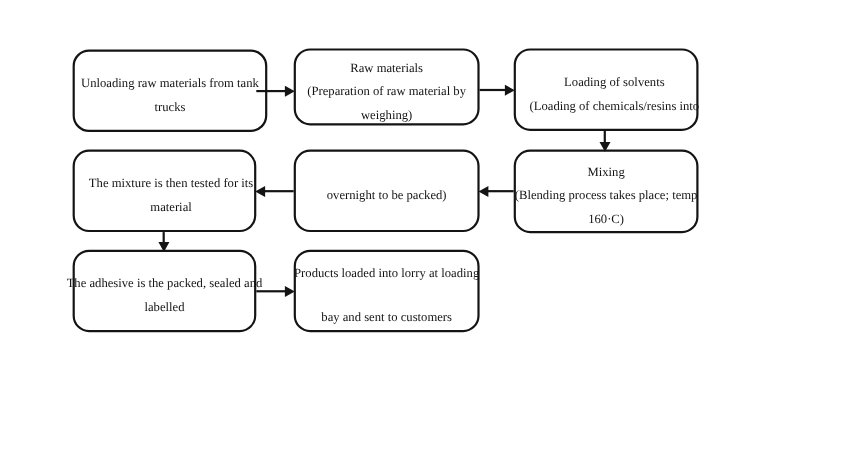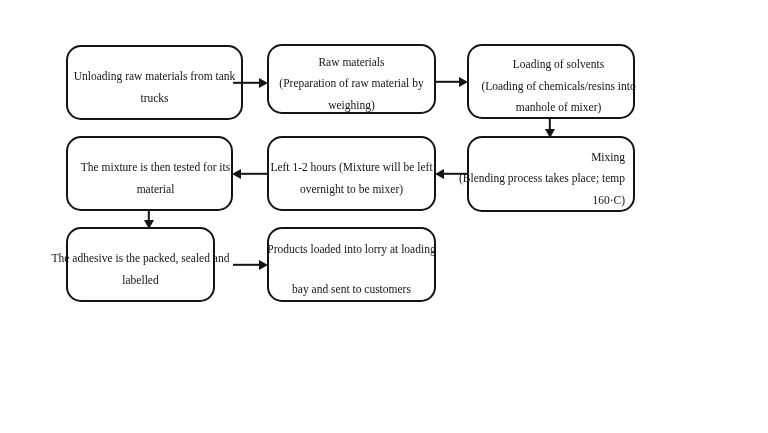--- a/index.html
+++ b/index.html
@@ -29,24 +29,24 @@
     font-size: 11.5px;
     line-height: 21.5px;
     padding: 10px 8px 0 8px;
   }
   .node .line { display: block; white-space: nowrap; }
 
   
   #n1 { left: 66px;  top: 45px;  width: 177px; height: 75px; }
   #n2 { left: 267px; top: 44px;  width: 169px; height: 70px; }
   #n3 { left: 467px; top: 44px;  width: 168px; height: 75px; padding-left: 23px; }
-  #n4 { left: 467px; top: 136px; width: 168px; height: 76px; align-items: flex-end; }
+  #n4 { left: 467px; top: 136px; width: 168px; height: 76px; }
   #n5 { left: 267px; top: 136px; width: 169px; height: 75px; }
   #n6 { left: 66px;  top: 136px; width: 167px; height: 75px; padding-left: 20px; }
-  #n7 { left: 66px;  top: 227px; width: 149px; height: 75px; }
+  #n7 { left: 66px;  top: 227px; width: 167px; height: 75px; }
   #n8 { left: 267px; top: 227px; width: 169px; height: 75px; justify-content: space-between; }
 
   
   .arrow { position: absolute; }
   .arrow .shaft { position: absolute; background: #141414; }
   .arrow-right .shaft, .arrow-left .shaft {
     top: 50%; height: 2.4px; transform: translateY(-50%);
   }
   .arrow-right .shaft { left: 0; right: 6px; }
   .arrow-left  .shaft { left: 6px; right: 0; }
@@ -93,32 +93,30 @@
 
   <div class="node" id="n2">
     <span class="line">Raw materials</span>
     <span class="line">(Preparation of raw material by</span>
     <span class="line">weighing)</span>
   </div>
 
   <div class="node" id="n3">
     <span class="line">Loading of solvents</span>
     <span class="line">(Loading of chemicals/resins into</span>
-    <span class="line">manhole of mixer)</span>
   </div>
 
   <div class="node" id="n4">
     <span class="line">Mixing</span>
     <span class="line">(Blending process takes place; temp</span>
     <span class="line">160·C)</span>
   </div>
 
   <div class="node" id="n5">
-    <span class="line">Left 1-2 hours (Mixture will be left</span>
-    <span class="line">overnight to be mixer)</span>
+    <span class="line">overnight to be packed)</span>
   </div>
 
   <div class="node" id="n6">
     <span class="line">The mixture is then tested for its</span>
     <span class="line">material</span>
   </div>
 
   <div class="node" id="n7">
     <span class="line">The adhesive is the packed, sealed and</span>
     <span class="line">labelled</span>

